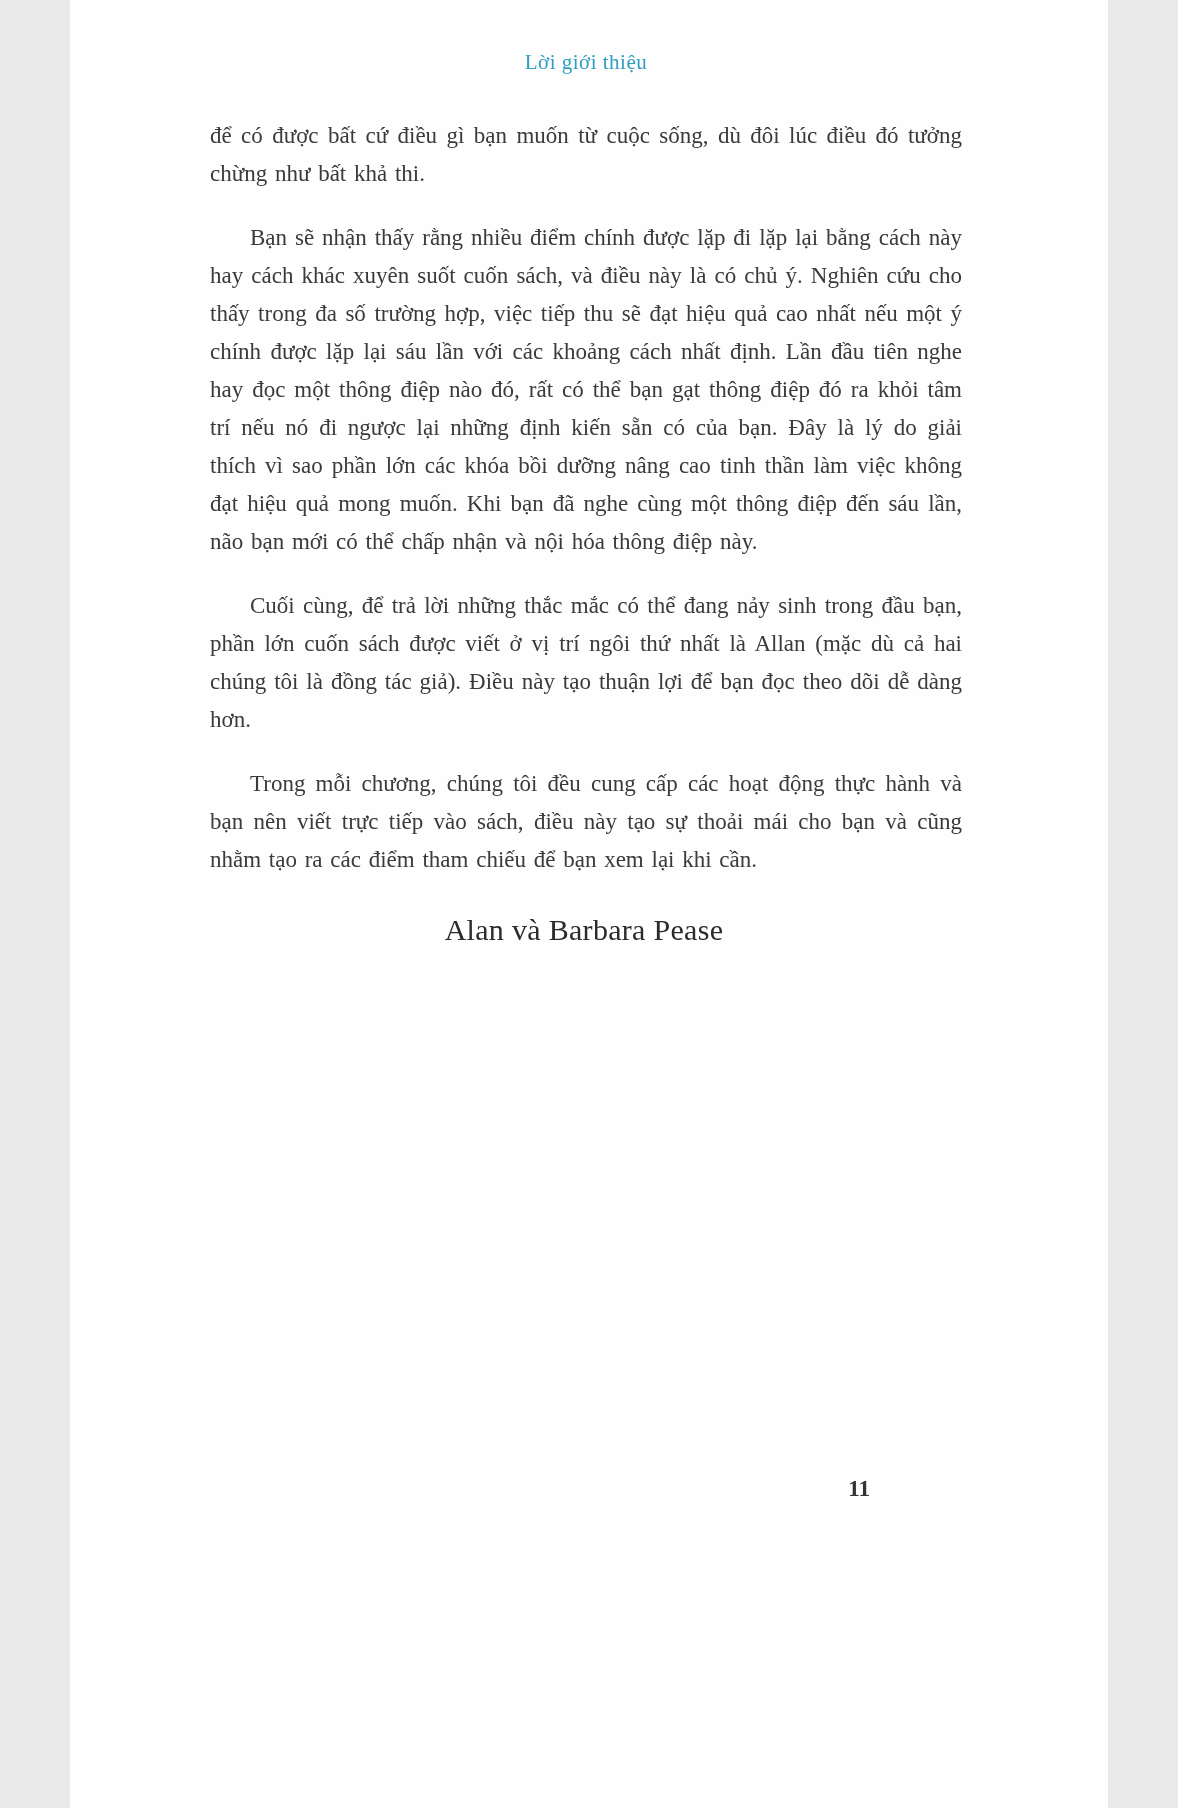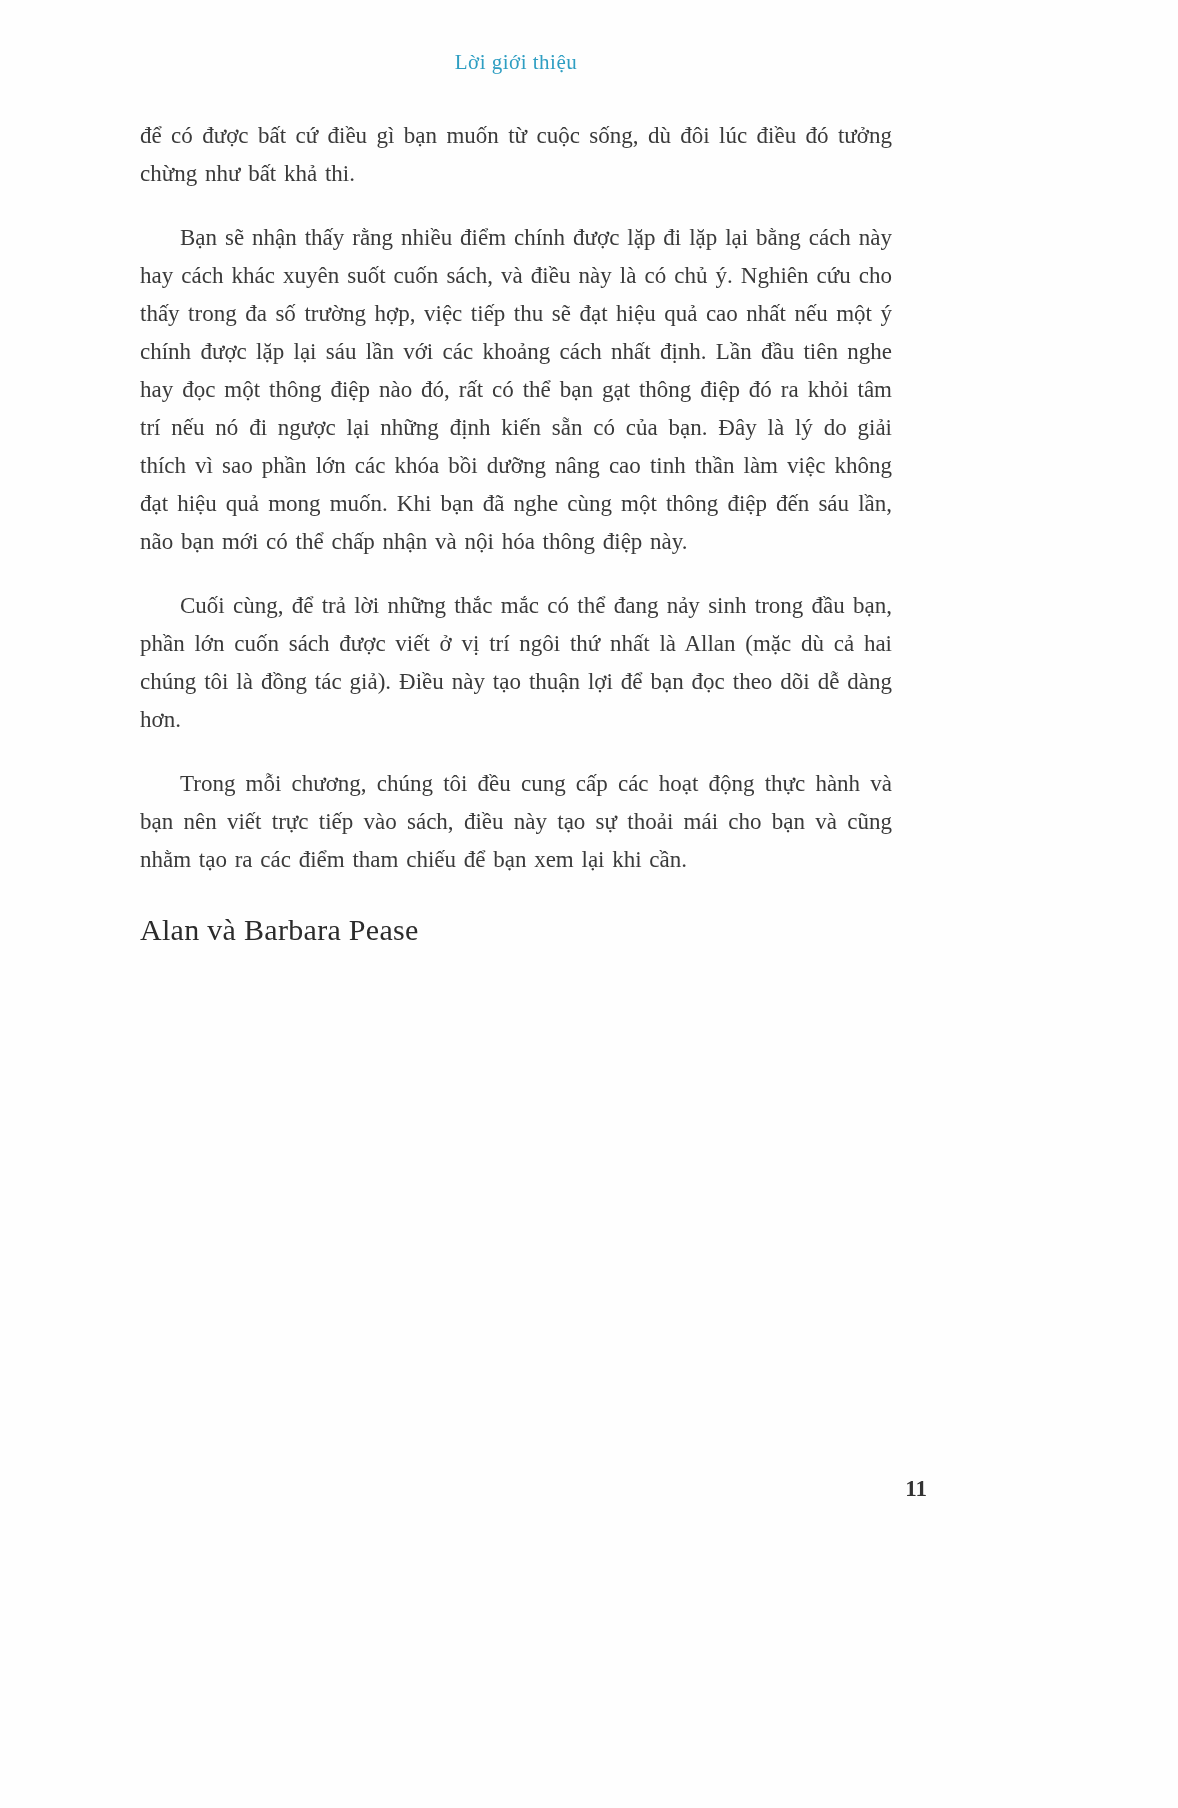--- a/index.html
+++ b/index.html
@@ -3,21 +3,21 @@
 <meta charset="utf-8">
 <style>
   * { margin: 0; padding: 0; box-sizing: border-box; }
 
   html, body {
     background: #e9e9e9;
   }
 
   .page {
     position: relative;
-    width: 1178px;
+    width: 1038px;
     height: 1808px;
     margin: 0 auto;
     background: var(--background, #fefefe);
     overflow: hidden;
     font-family: "Liberation Serif", "DejaVu Serif", serif;
   }
 
   .content {
     position: absolute;
     top: 0;
@@ -47,31 +47,31 @@
   .para.no-indent {
     text-indent: 0;
   }
 
   .para.space-before {
     margin-top: 8px;
   }
 
   .signature {
     margin-top: 34px;
-    text-align: left;
+    text-align: center;
     padding-right: 4px;
     font-size: 30px;
     color: #2b2b2b;
     letter-spacing: 0.3px;
   }
 
   .page-number {
     position: absolute;
     top: 1476px;
-    right: 251px;
+    right: 238px;
     font-size: 23px;
     font-weight: bold;
     color: #333333;
   }
 </style>
 </head>
 <body>
 
 <div class="page" style="--header-text: #2e9ec2; --body-text: #3a3a3a; --background: #fefefe;">
   <div class="content">

